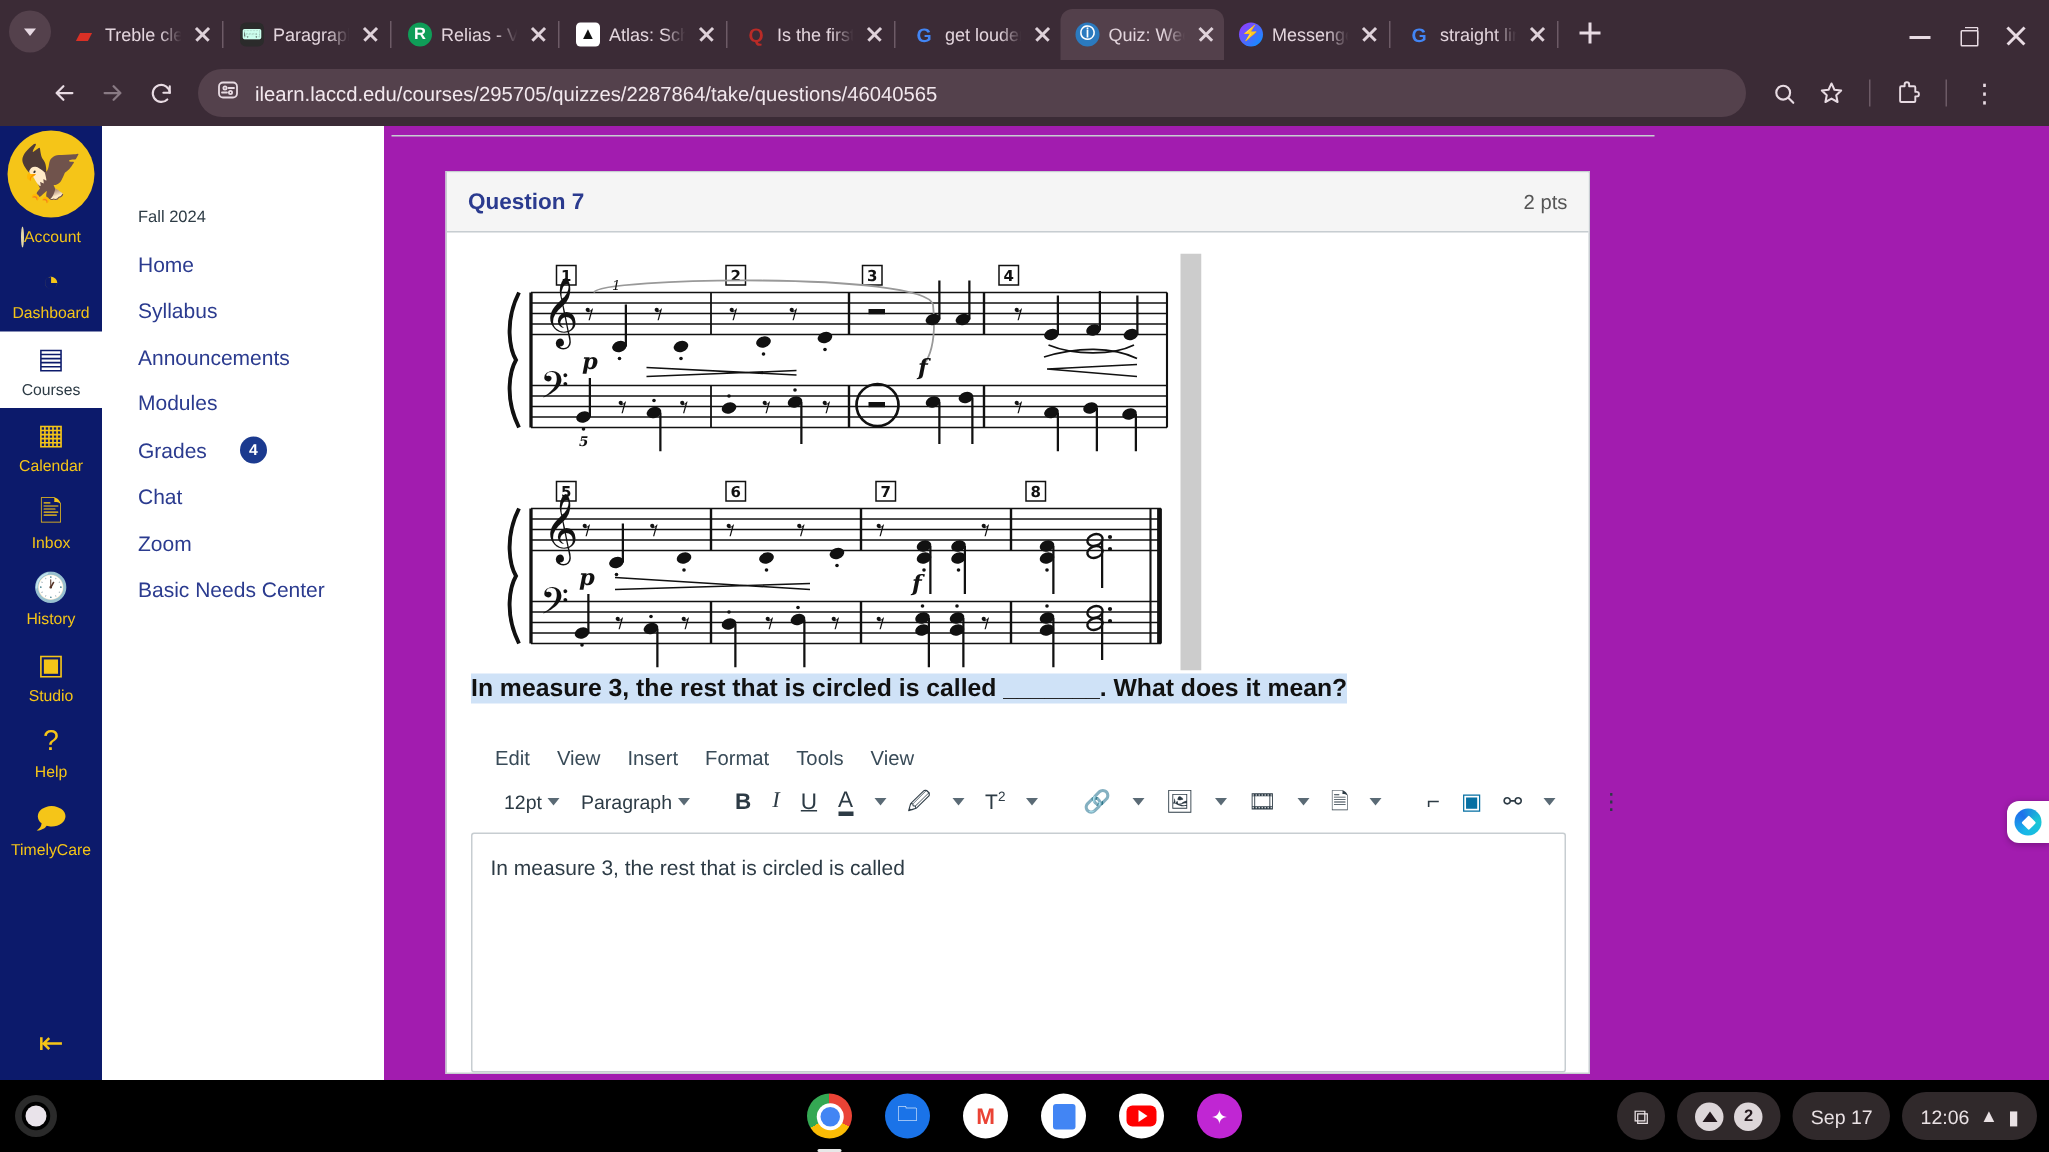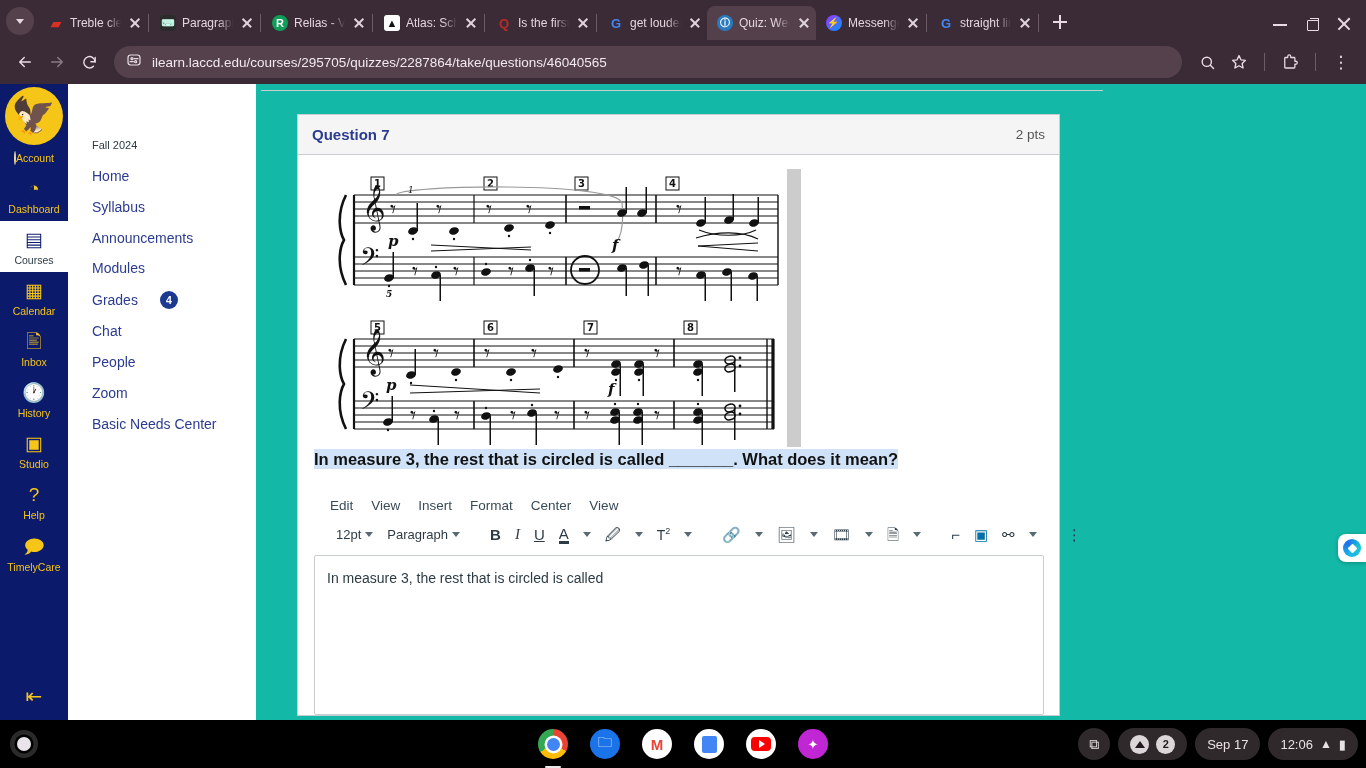--- a/index.html
+++ b/index.html
@@ -93,21 +93,21 @@
   .wc-close::before, .wc-close::after {
     content: ""; position: absolute; left: 0px; top: 7px;
     width: 16px; height: 1.8px; background: #e8dbe3;
   }
   .wc-close::before { transform: rotate(45deg); }
   .wc-close::after  { transform: rotate(-45deg); }
 
   
   .toolbar {
     height: 44px; display: flex; align-items: center;
-    background: #3b2b36; padding: 0 10px; gap: 2px;
+    background: #3b2b36; padding: 0 28px; gap: 2px;
   }
   .navbtn {
     width: 30px; height: 30px; border-radius: 15px; position: relative;
     display: flex; align-items: center; justify-content: center;
     color: #e8dbe3; flex: 0 0 auto;
   }
   .navbtn svg { display: block; }
   .omnibox {
     flex: 1 1 auto; height: 32px; margin: 0 8px; border-radius: 16px;
     background: #54414c; display: flex; align-items: center;
@@ -178,21 +178,21 @@
   }
   .cn-badge {
     margin-left: 22px; min-width: 18px; height: 18px; border-radius: 9px;
     background: #1b3a8f; color: #fff; font-size: 10.5px; font-weight: bold;
     display: flex; align-items: center; justify-content: center; padding: 0 5px;
   }
 
   
   .content {
     position: absolute; left: 256px; top: 0; right: 0; height: 636px;
-    background: #14b8a6; overflow: hidden;
+    background: #a21caf; overflow: hidden;
   }
   .top-rule {
     position: absolute; left: 5px; top: 6px; width: 842px;
     border-top: 1px solid #c7cdd1;
   }
   .qbox {
     position: absolute; left: 41px; top: 30px; width: 763px;
     border: 1px solid #c7cdd1; background: #fff;
   }
   .qhead {
@@ -516,23 +516,20 @@
       </div>
       <div class="cn-item">
         <span>Modules</span>
       </div>
       <div class="cn-item">
         <span>Grades</span>
         <span class="cn-badge">4</span>
       </div>
       <div class="cn-item">
         <span>Chat</span>
-      </div>
-      <div class="cn-item">
-        <span>People</span>
       </div>
       <div class="cn-item">
         <span>Zoom</span>
       </div>
       <div class="cn-item">
         <span>Basic Needs Center</span>
       </div>
     </div>
 
     <div class="content">
@@ -816,21 +813,21 @@
           <div>
             <span class="qtext">In measure 3, the rest that is circled is called _______. What does it mean?</span>
           </div>
 
           <div class="rce">
             <div class="rce-menubar">
               <span>Edit</span>
               <span>View</span>
               <span>Insert</span>
               <span>Format</span>
-              <span>Center</span>
+              <span>Tools</span>
               <span>View</span>
             </div>
 
             <div class="rce-toolbar">
               <span class="tb-item">
                 <span>12pt</span>
                 <span class="caret"></span>
               </span>
               <span class="tb-item">
                 <span>Paragraph</span>

